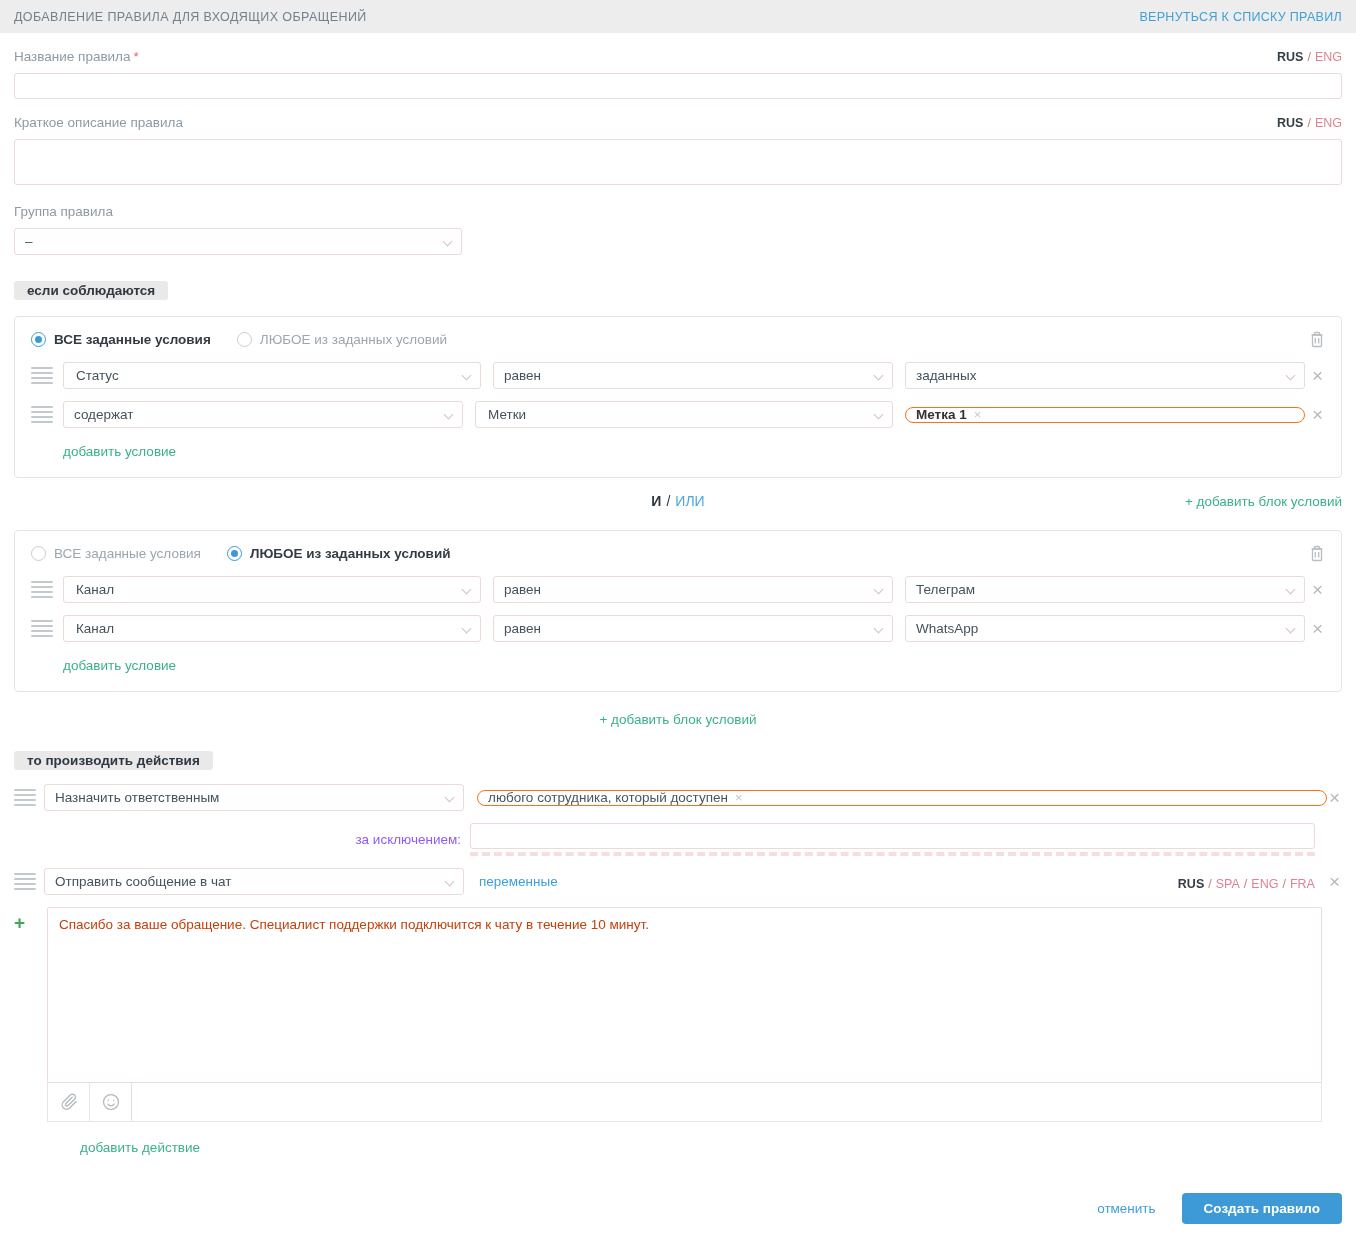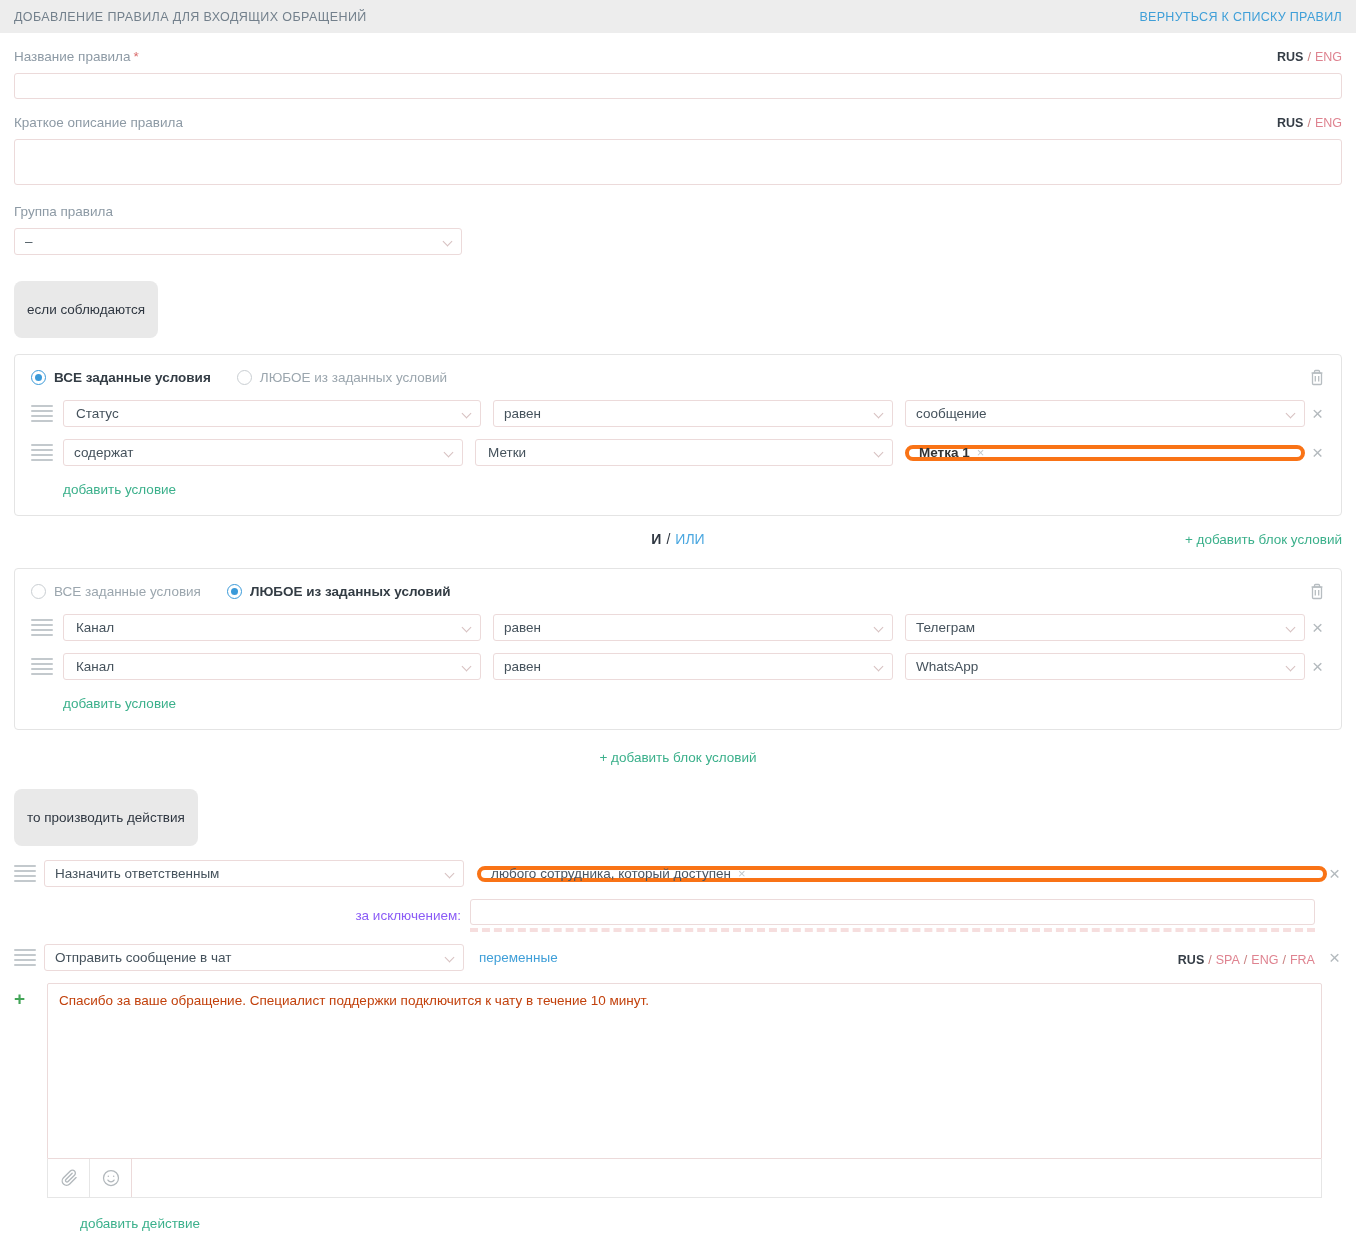--- a/index.html
+++ b/index.html
@@ -49,22 +49,22 @@
   .select .chev {
     position:absolute; right:10px; top:9px;
     width:7px; height:7px;
     border-left:1.5px solid #d6c0c0; border-bottom:1.5px solid #d6c0c0;
     transform:rotate(-45deg);
   }
   .group-select { width:448px; margin-bottom:4px; }
 
   
   .badge {
-    display:inline-block; background:#e9e9e9; border-radius:8px;
-    padding:21px 13px; font-weight:normal; color:#2f3741; font-size:13.5px;
+    display:inline-block; background:#e9e9e9; border-radius:3px;
+    padding:2px 13px; font-weight:bold; color:#2f3741; font-size:13.5px;
   }
   .badge-if  { margin-top:22px; margin-bottom:16px; }
   .badge-then{ margin-top:18px; margin-bottom:14px; }
 
   
   .cond-block {
     border:1px solid #e4e4e4; border-radius:4px;
     padding:15px 16px 8px; position:relative;
   }
   .radio-row { display:flex; align-items:center; margin-bottom:15px; }
@@ -85,21 +85,21 @@
 
   .cond-row { display:flex; align-items:center; margin-bottom:12px; }
   .drag { width:22px; display:flex; flex-direction:column; margin-right:10px; cursor:grab; flex-shrink:0; }
   .drag span { height:2px; background:#c3c9cd; border-radius:1px; margin:1.5px 0; }
 
   .w-field { width:418px; margin-right:12px;padding-left:12px; }
   .w-op    { width:400px; margin-right:12px; }
   .w-val   { width:400px; }
 
   .tagfield {
-    height:16px; border:4px solid #f97316; border-radius:11px;
+    height:16px; border:1px solid #f97316; border-radius:11px;
     display:flex; align-items:center; padding:0 10px; background:#fff;
   }
   .tag-text { font-weight:bold; color:#333; }
   .tag-x { color:#c2c8cc; margin-left:7px; font-size:13px; cursor:pointer; }
 
   .row-x {
     margin-left:auto; color:#b4babe; font-size:19px; line-height:1;
     cursor:pointer; padding:0 2px; flex-shrink:0;
   }
 
@@ -236,21 +236,21 @@
         </span>
       <div class="select w-field">
         <span>Статус</span>
           <span class="chev"></span>
       </div>
       <div class="select w-op">
         <span>равен</span>
           <span class="chev"></span>
       </div>
       <div class="select w-val">
-        <span>сообщение</span>
+        <span>заданных</span>
           <span class="chev"></span>
       </div>
       <span class="row-x">×</span>
     </div>
 
     <div class="cond-row">
       <span class="drag">
           <span></span>
           <span></span>
           <span></span>

